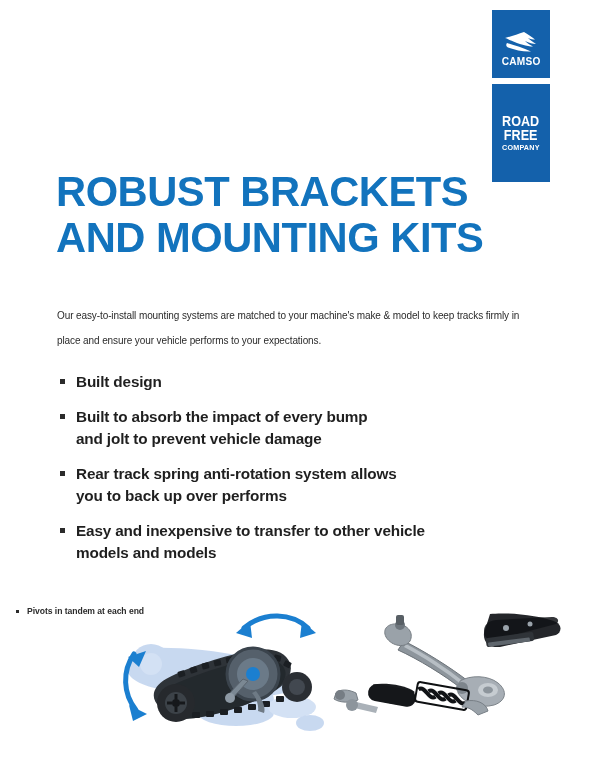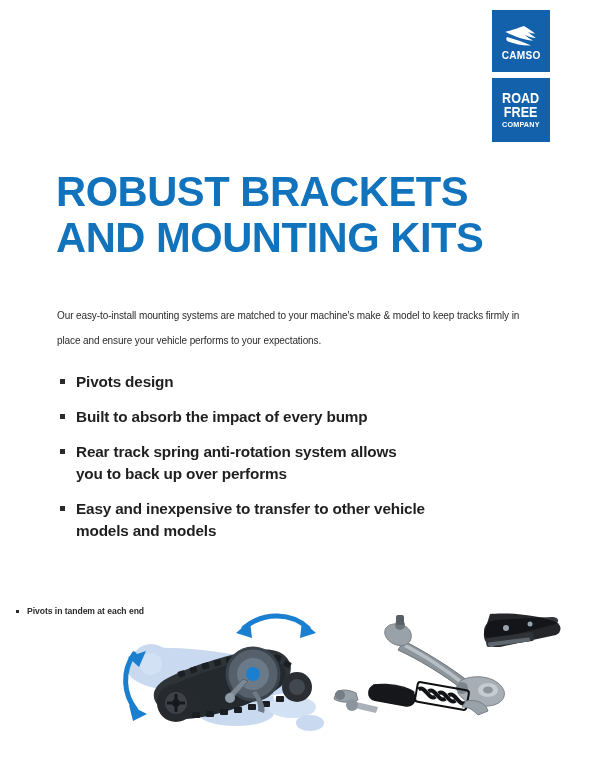--- a/index.html
+++ b/index.html
@@ -30,40 +30,40 @@
   .logo-tile {
     width: 58px;
     background: #1461ab;
     display: flex;
     flex-direction: column;
     align-items: center;
     justify-content: center;
   }
   .logo-camso {
     height: 58px;
-    padding-top: 4px;
+    padding-top: 10px;
   }
   .camso-mark {
     width: 34px;
     height: 22px;
     display: block;
   }
   .camso-word {
     color: #ffffff;
     font-family: "Liberation Sans", sans-serif;
     font-weight: bold;
     font-size: 11px;
     letter-spacing: 0.3px;
     line-height: 1;
     margin-top: 3px;
     transform: scaleX(0.92);
   }
   .logo-roadfree {
     height: 58px;
-    padding: 3px 0;
+    padding: 20px 0;
   }
   .rf-line {
     color: #ffffff;
     font-family: "Liberation Sans", sans-serif;
     font-weight: bold;
     line-height: 1.02;
     letter-spacing: 0px;
     transform: scaleX(0.9);
     text-align: center;
   }
@@ -183,25 +183,26 @@
 <h1 class="headline">
   <span class="hl-line">ROBUST BRACKETS</span>
   <span class="hl-line">AND MOUNTING KITS</span>
 </h1>
 
 <p class="intro">Our easy-to-install mounting systems are matched to your machine's make &amp; model to keep tracks firmly in place and ensure your vehicle performs to your expectations.</p>
 
 <ul class="features">
   <li>
     <span class="sq"></span>
-    <span class="ln">Pivots design</span>
+    <span class="ln">Built design</span>
   </li>
   <li>
     <span class="sq"></span>
     <span class="ln">Built to absorb the impact of every bump</span>
+    <span class="ln">and jolt to prevent vehicle damage</span>
   </li>
   <li>
     <span class="sq"></span>
     <span class="ln">Rear track spring anti-rotation system allows</span>
     <span class="ln">you to back up over performs</span>
   </li>
   <li>
     <span class="sq"></span>
     <span class="ln">Easy and inexpensive to transfer to other vehicle</span>
     <span class="ln">models and models</span>

